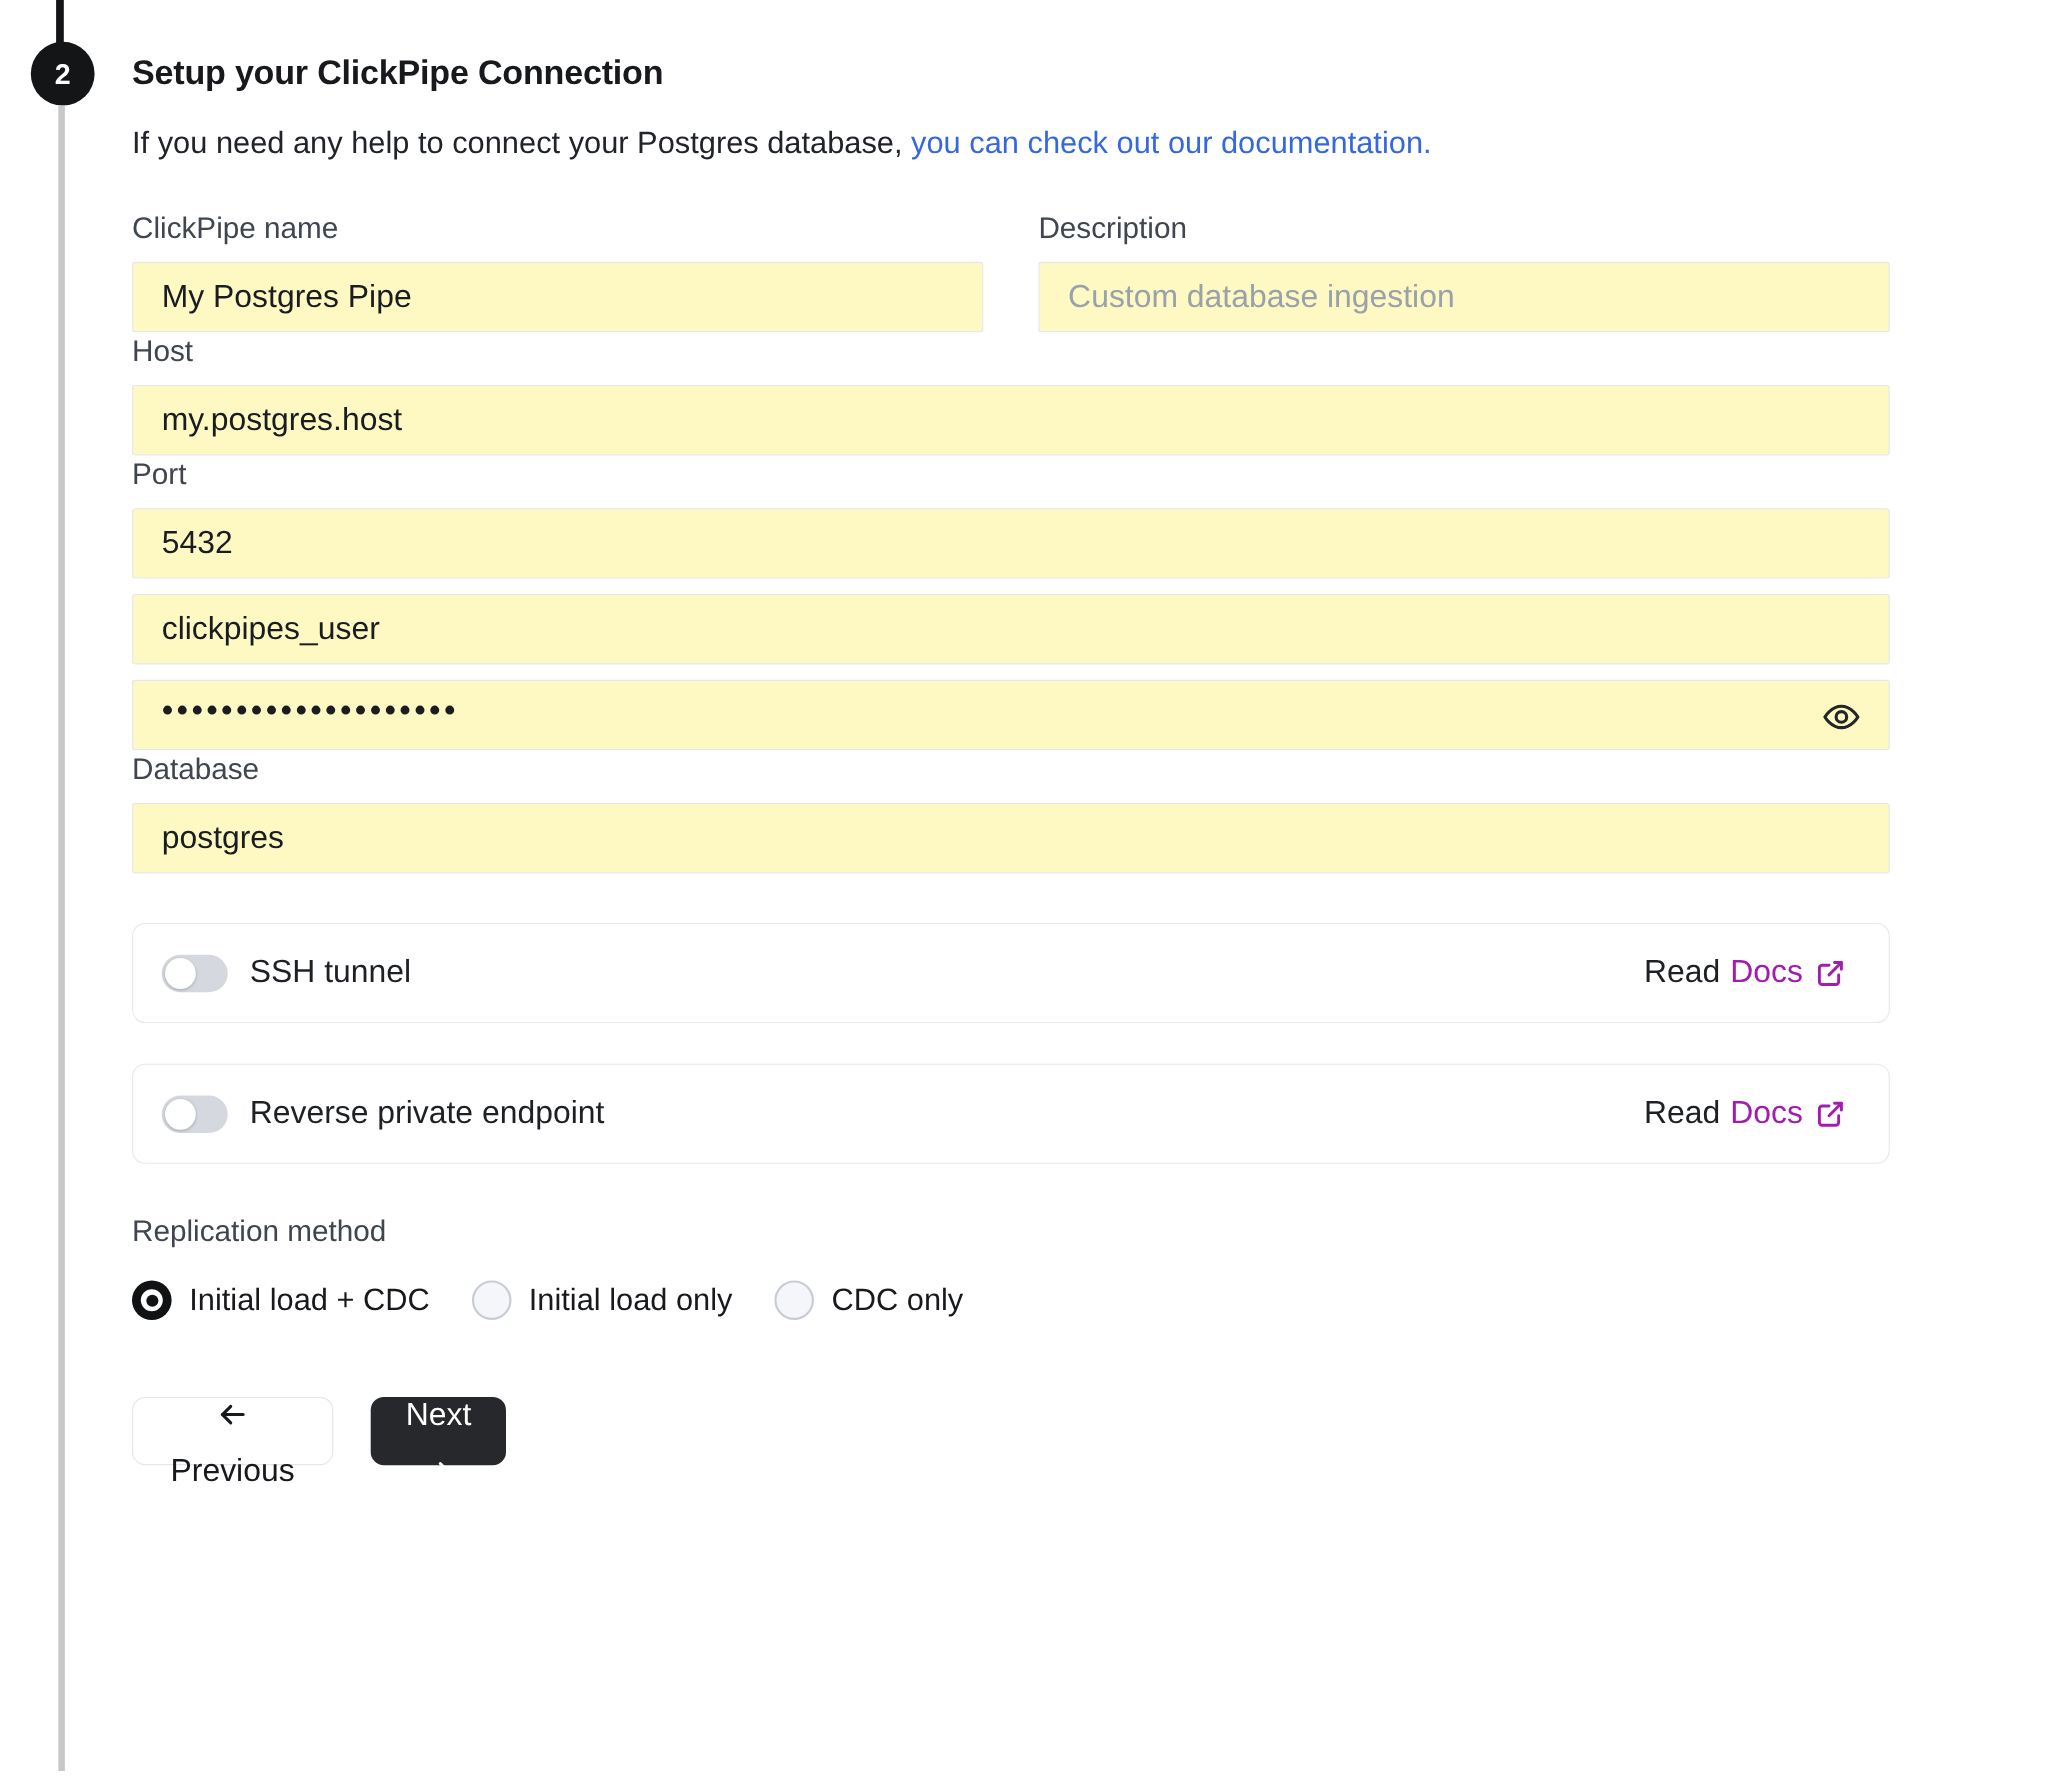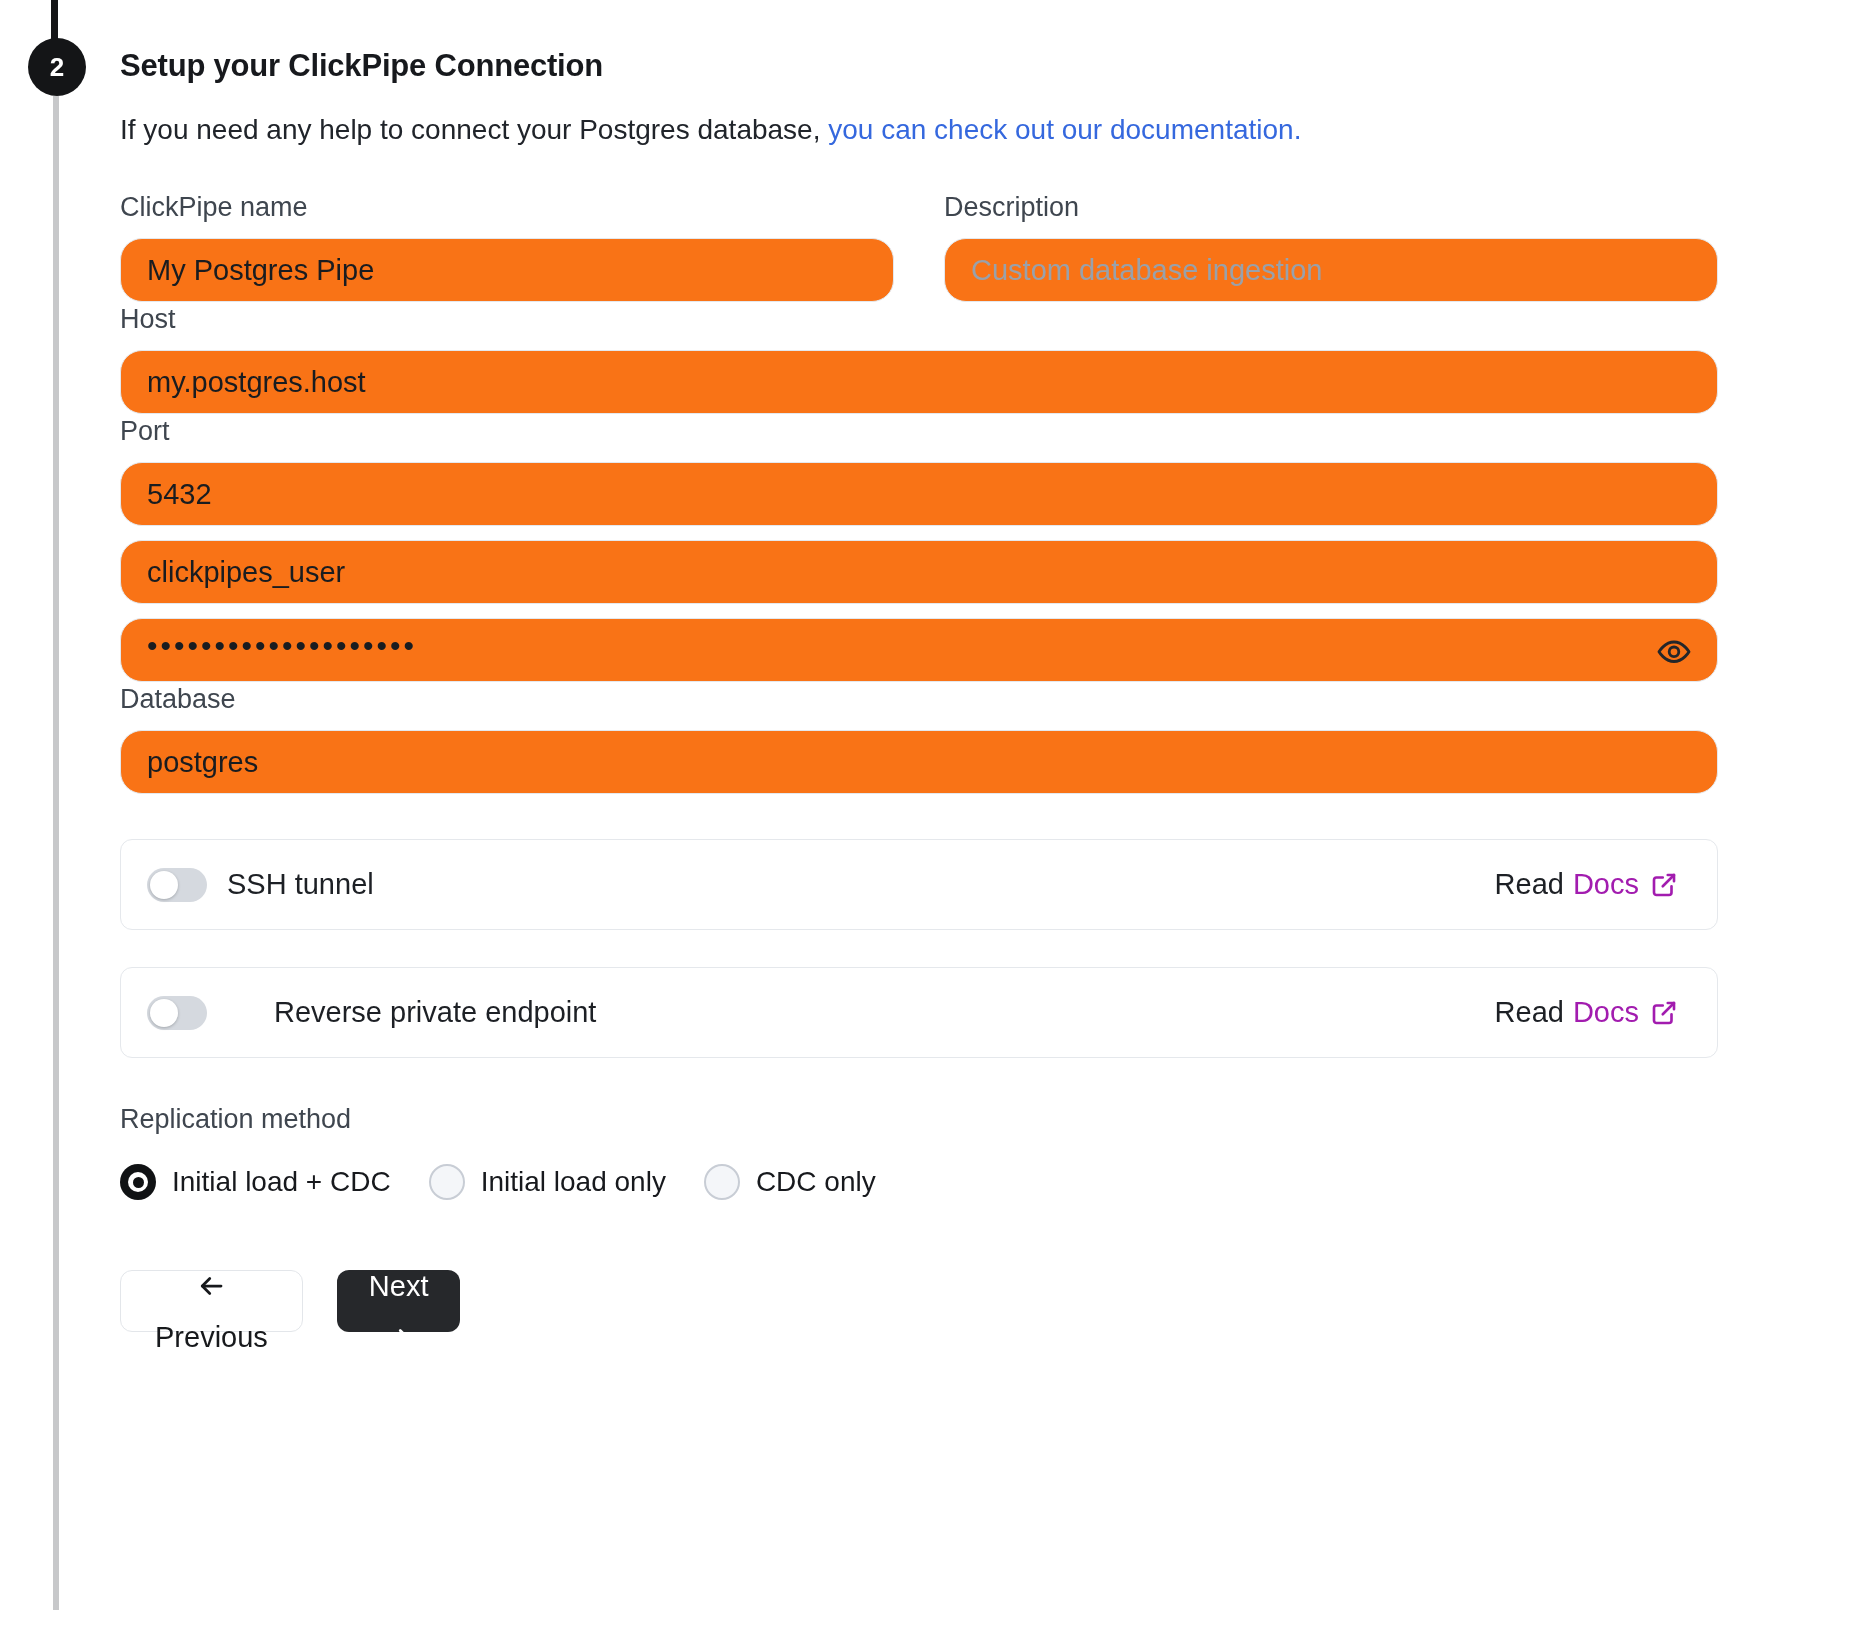--- a/index.html
+++ b/index.html
@@ -22,40 +22,40 @@
   .title{margin-top:46px;font-size:31px;line-height:40px;font-weight:700;color:#17191d;letter-spacing:-0.2px;}
   .subtitle{margin-top:26px;font-size:28px;line-height:36px;color:#20242a;}
   .subtitle .doc-link{color:#3568de;text-decoration:none;cursor:pointer;}
 
   .row2{display:flex;gap:50px;margin-top:42px;}
   .col{flex:1;min-width:0;}
   .group{}
   .field-label{font-size:27px;line-height:34px;color:#3f464f;font-weight:500;}
   .text-input{
     display:block;margin-top:14px;height:64px;width:100%;box-sizing:border-box;
-    border:1px solid #e4e8ed;background:#f97316;border-radius:22px;
+    border:1px solid #e4e8ed;background:#fef9c3;border-radius:3px;
     padding:12px 26px;font-size:29px;color:#191c20;font-family:inherit;outline:none;
   }
   .text-input::placeholder{color:#99a1ab;opacity:1;}
   .input-wrap{position:relative;}
   .input-wrap .text-input{padding-right:90px;}
   .password-input{font-size:30px;letter-spacing:3px;padding-top:4px;}
   .eye-button{
     position:absolute;right:22px;top:50%;transform:translateY(-46%);
     width:44px;height:44px;border:none;background:transparent;padding:0;cursor:pointer;
     display:flex;align-items:center;justify-content:center;color:#24262a;
   }
 
   
   .toggle-box{
     height:91px;border:1px solid #e5e8ec;border-radius:12px;background:#fff;
     display:flex;align-items:center;padding:0 38px 0 26px;box-sizing:border-box;
   }
   .toggle-box.first{margin-top:45px;}
-  .toggle-box.second{margin-top:37px;gap:47px;}
+  .toggle-box.second{margin-top:37px;}
   .toggle{width:60px;height:34px;border-radius:17px;background:#d5d9df;position:relative;cursor:pointer;flex:0 0 auto;}
   .toggle-knob{position:absolute;left:3px;top:3px;width:28px;height:28px;border-radius:50%;background:#fff;box-shadow:0 1px 3px rgba(16,22,26,.25);}
   .toggle-label{margin-left:20px;font-size:29px;color:#1d2025;}
   .read-docs{margin-left:auto;display:flex;align-items:center;font-size:29px;color:#1d2025;gap:9px;}
   .docs-link{color:#a21caf;text-decoration:none;display:flex;align-items:center;gap:10px;cursor:pointer;}
 
   
   .replication-label{margin-top:44px;font-size:27px;line-height:34px;color:#3f464f;font-weight:500;}
   .radio-row{margin-top:28px;display:flex;align-items:center;gap:38px;}
   .radio-option{display:flex;align-items:center;gap:16px;font-size:28px;color:#17191d;cursor:pointer;}

